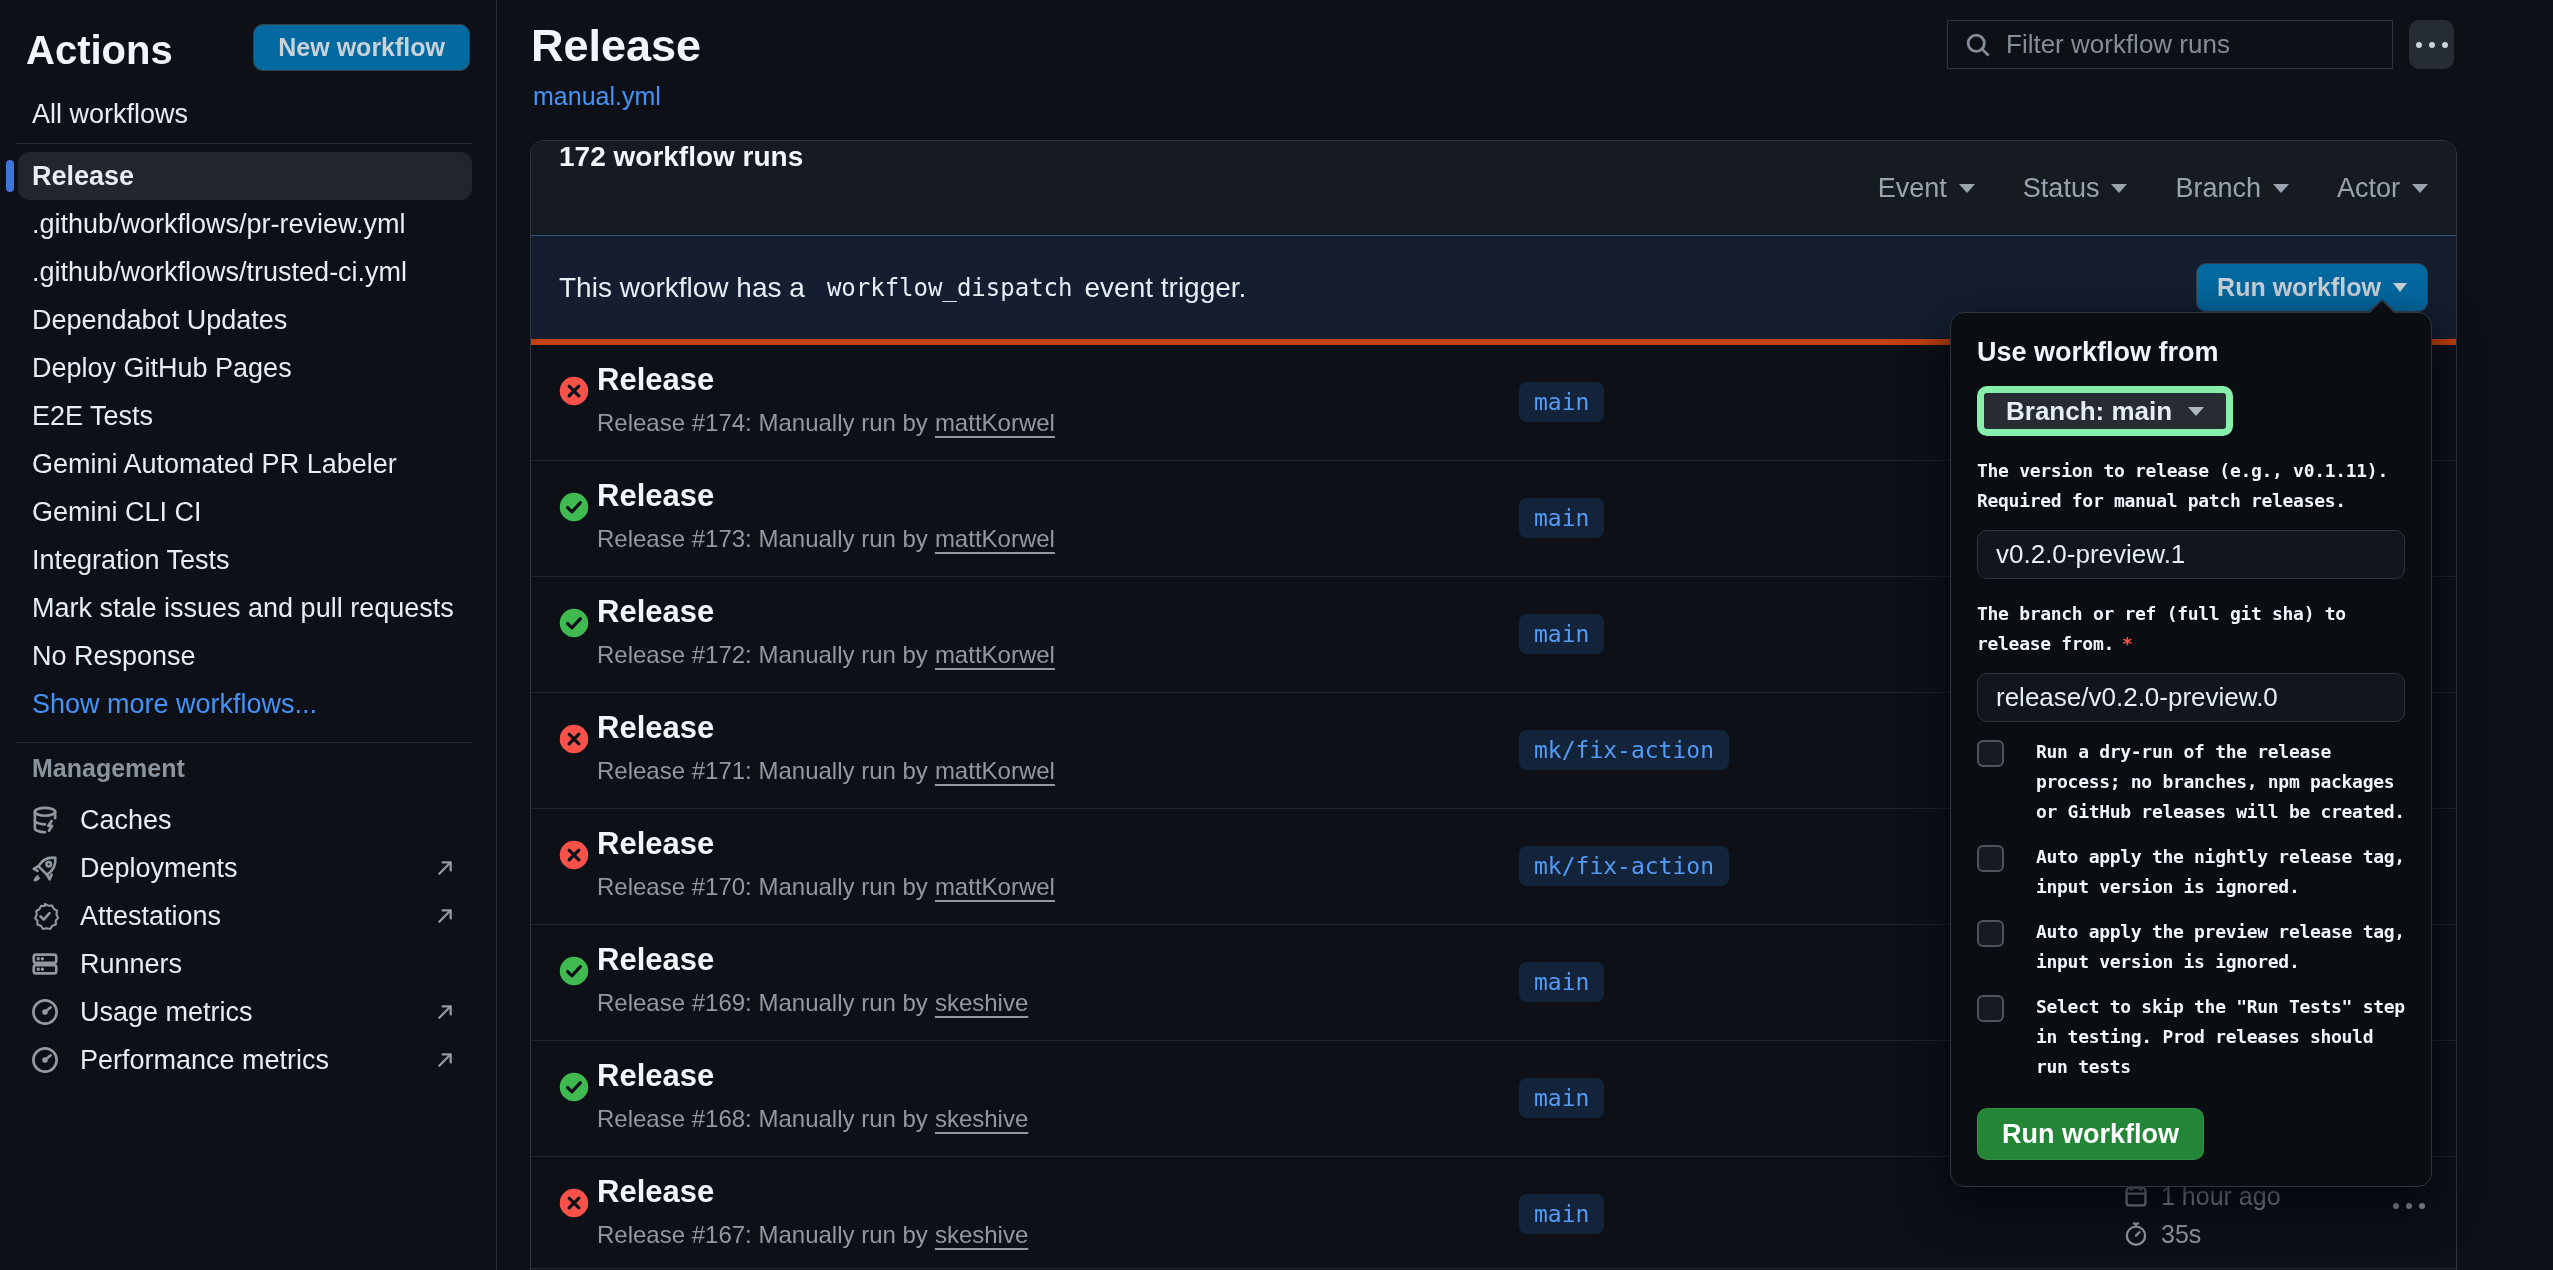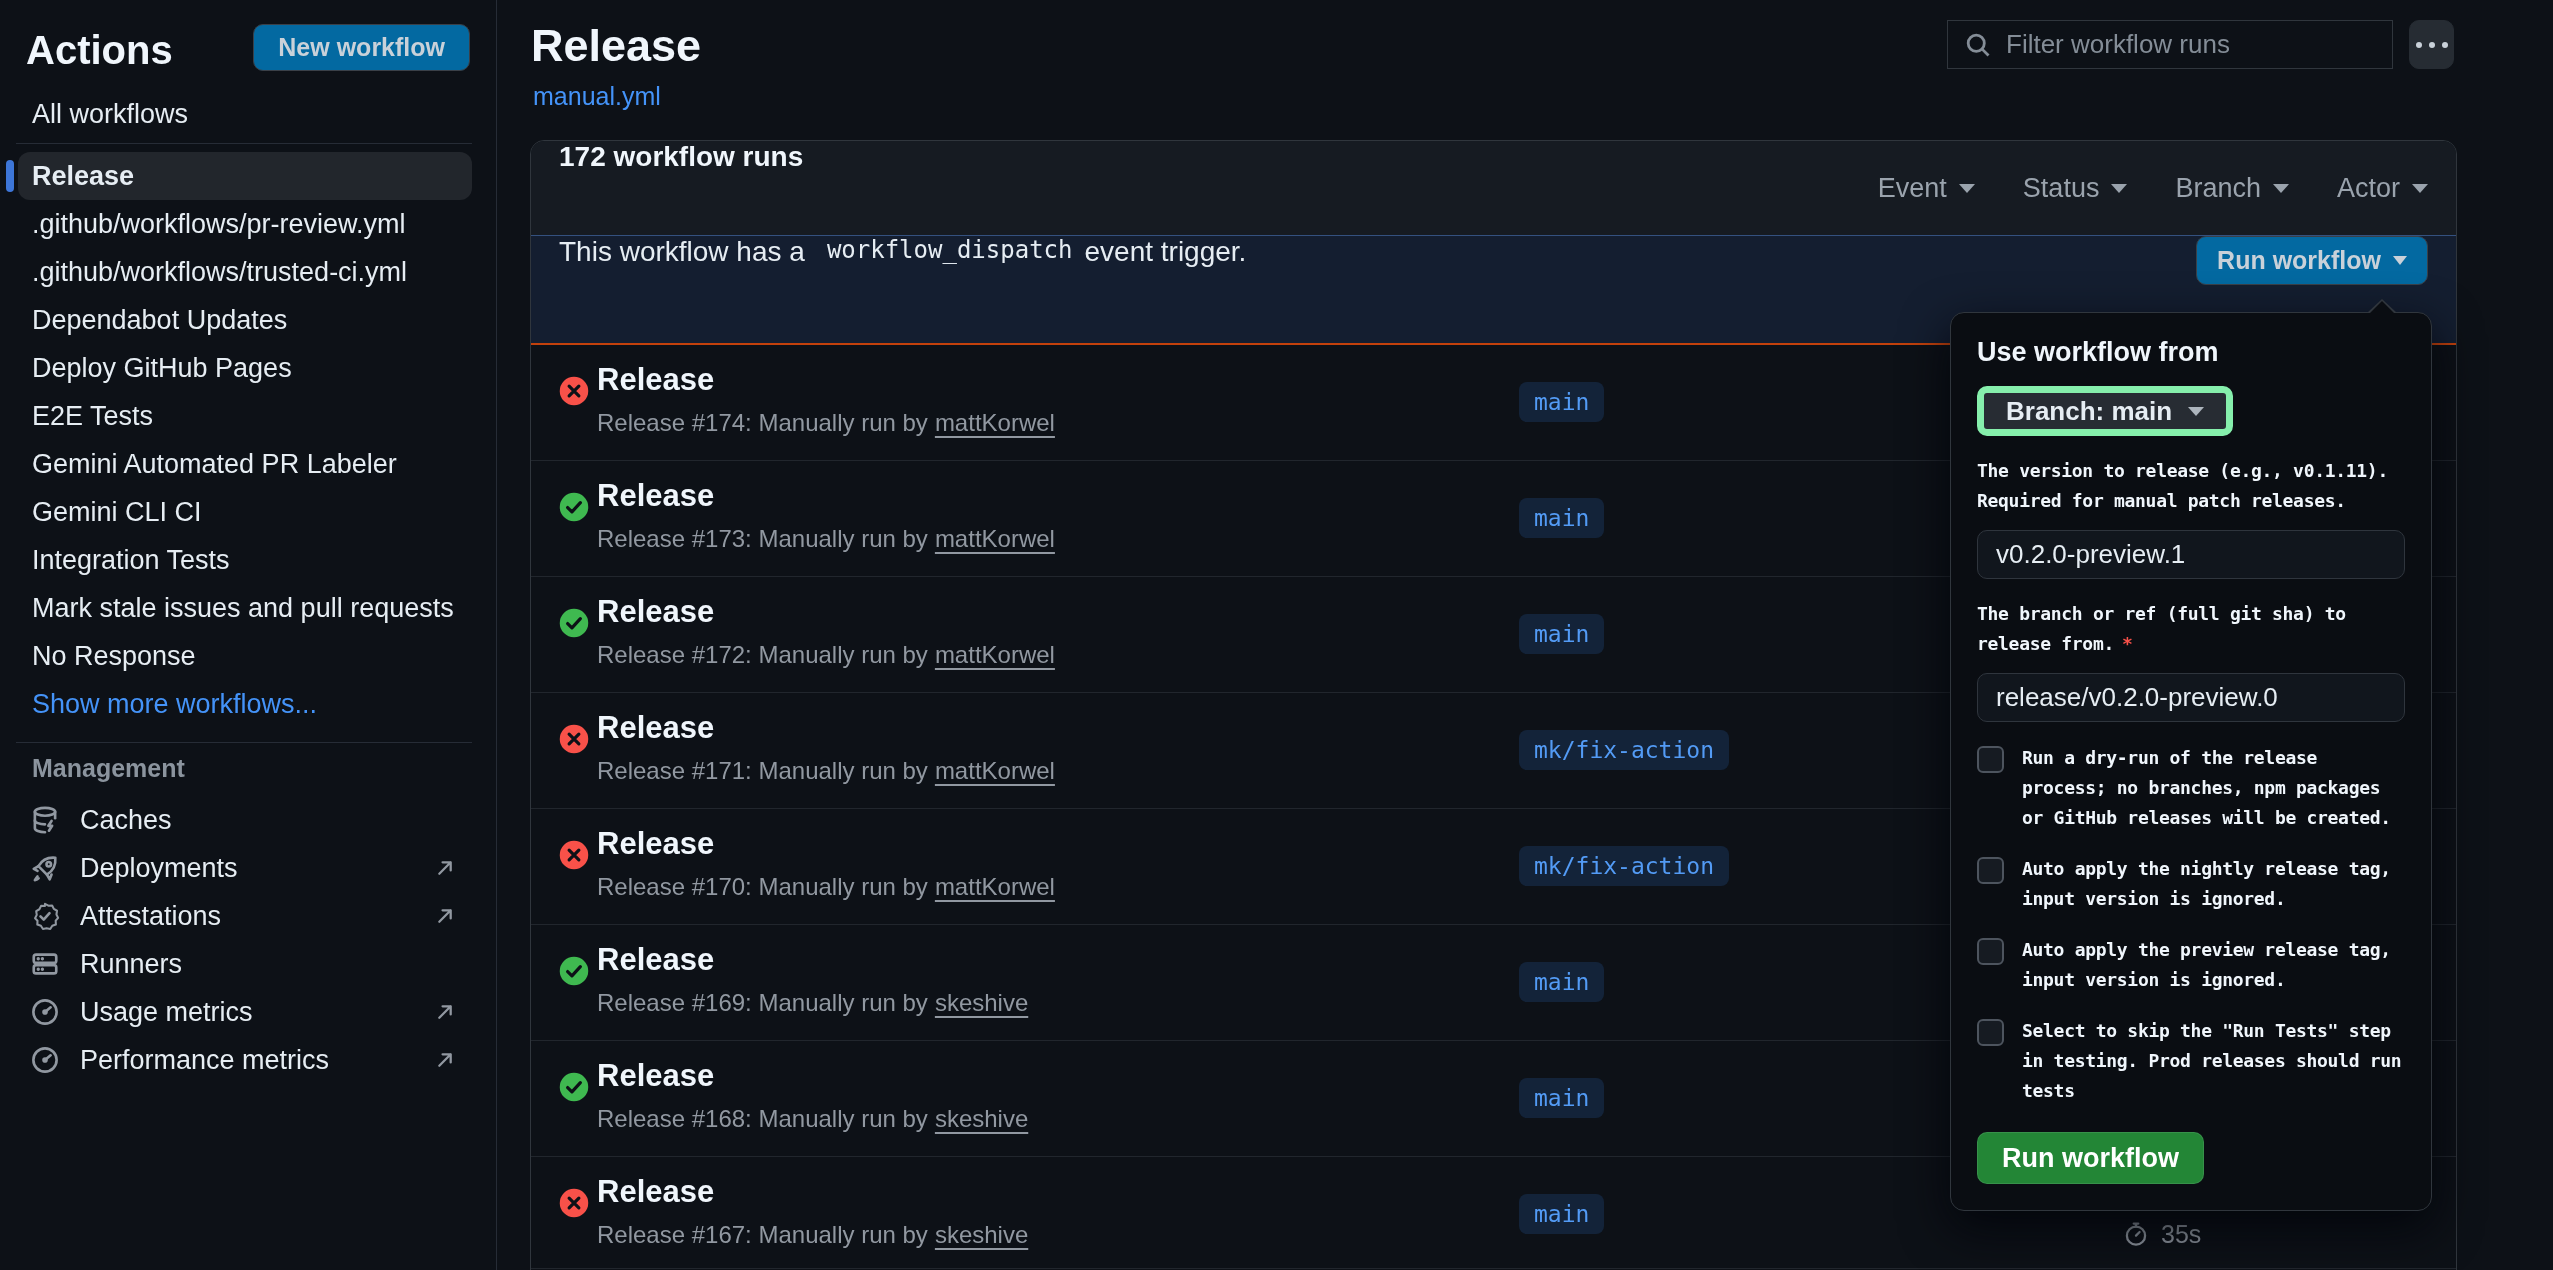--- a/index.html
+++ b/index.html
@@ -56,22 +56,22 @@
 
   
   .runs-panel { position:absolute; left:530px; top:140px; width:1927px; height:1400px;
                 border:1px solid #30363d; border-radius:14px; background:#0d1117; overflow:hidden; }
   .panel-header { height:94px; background:#161b22; display:flex; padding:0 28px; }
   .run-count { font-size:28px; font-weight:700; color:#f0f6fc; }
   .hdr-filters { margin-left:auto; display:flex; gap:48px; }
   .hdr-filter { display:flex; align-items:center; gap:12px; font-size:27px; color:#9aa3ad; cursor:pointer; }
   .tri { width:0; height:0; border-left:8px solid transparent; border-right:8px solid transparent;
          border-top:9px solid #9aa3ad; display:inline-block; }
-  .banner { height:110px; background:#141e30; border-top:1px solid #34517f; border-bottom:2px solid #c2410c;
-            display:flex; align-items:flex-start; padding:0 28px; font-size:28px; color:#e6edf3; }
+  .banner { height:110px; background:#141e30; border-top:1px solid #34517f; border-bottom:6px solid #c2410c;
+            display:flex; align-items:center; padding:0 28px; font-size:28px; color:#e6edf3; }
   .banner .code { font-family:"DejaVu Sans Mono", monospace; font-size:24px; margin:0 12px; }
   .banner .pre { margin-right:10px; }
   .btn-run-hdr { margin-left:auto; height:49px; padding:0 20px; display:flex; align-items:center; gap:12px; }
   .btn-run-hdr .tri { border-top-color:#c9d1d9; border-left-width:7px; border-right-width:7px; }
 
   .run-row { position:relative; height:116px; border-bottom:1px solid #21262d; }
   .run-row:last-child { height:112px; }
   .status-icon { position:absolute; left:28px; top:31px; width:30px; height:30px; }
   .run-title { position:absolute; left:66px; top:17px; font-size:31px; font-weight:700; color:#f0f6fc; cursor:pointer; }
   .run-sub { position:absolute; left:66px; top:64px; font-size:24px; color:#9198a1; }
@@ -100,21 +100,21 @@
                 border:7px solid #86efac; border-radius:10px; height:50px; padding:0 22px;
                 color:#e6edf3; font-size:26px; font-weight:600; cursor:pointer;
                 font-family:"Liberation Sans", sans-serif; }
   .branch-btn .tri { border-top-color:#adb5bd; border-left-width:8px; border-right-width:8px; }
   .dlg-desc { margin-top:20px; font-family:"DejaVu Sans Mono", monospace; font-size:18px;
               font-weight:600; letter-spacing:-0.3px; line-height:30px; color:#f0f6fc; }
   .req { color:#f85149; margin-left:8px; }
   .dlg-input { width:100%; height:49px; margin-top:14px; background:#11161d;
                border:1px solid #2f353d; border-radius:10px; padding:0 18px;
                color:#e6edf3; font-size:26px; font-family:"Liberation Sans", sans-serif; outline:none; }
-  .cb-row { display:flex; gap:18px; margin-top:21px;justify-content:center; }
+  .cb-row { display:flex; gap:32px; margin-top:15px;justify-content:center; }
   .cb-box { flex:0 0 auto; width:27px; height:27px; margin-top:3px; background:#161b22;
             border:2px solid #4d545e; border-radius:6px; cursor:pointer; }
   .cb-label { width:386px; font-family:"DejaVu Sans Mono", monospace; font-size:18px; font-weight:600;
               letter-spacing:-0.3px; line-height:30px; color:#f0f6fc; }
   .btn-green { margin-top:26px; background:#238636; border:1px solid rgba(240,246,252,0.1);
                border-radius:10px; height:52px; padding:0 24px; color:#ffffff;
                font-size:27px; font-weight:600; cursor:pointer; font-family:"Liberation Sans", sans-serif; }
 </style>
 </head>
 <body>

